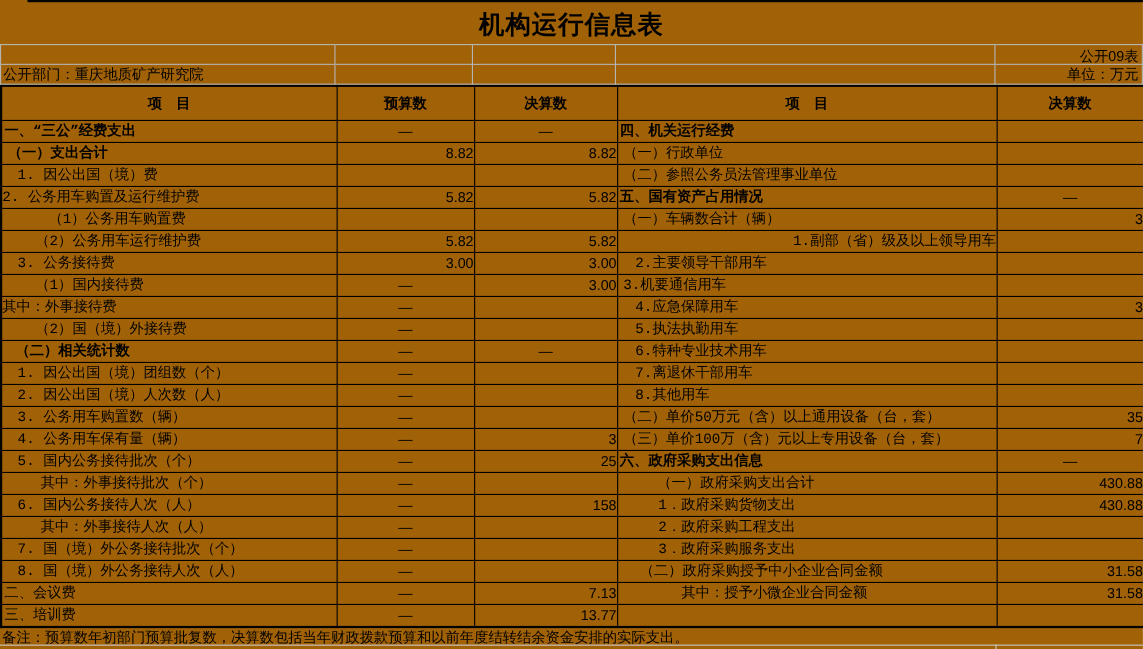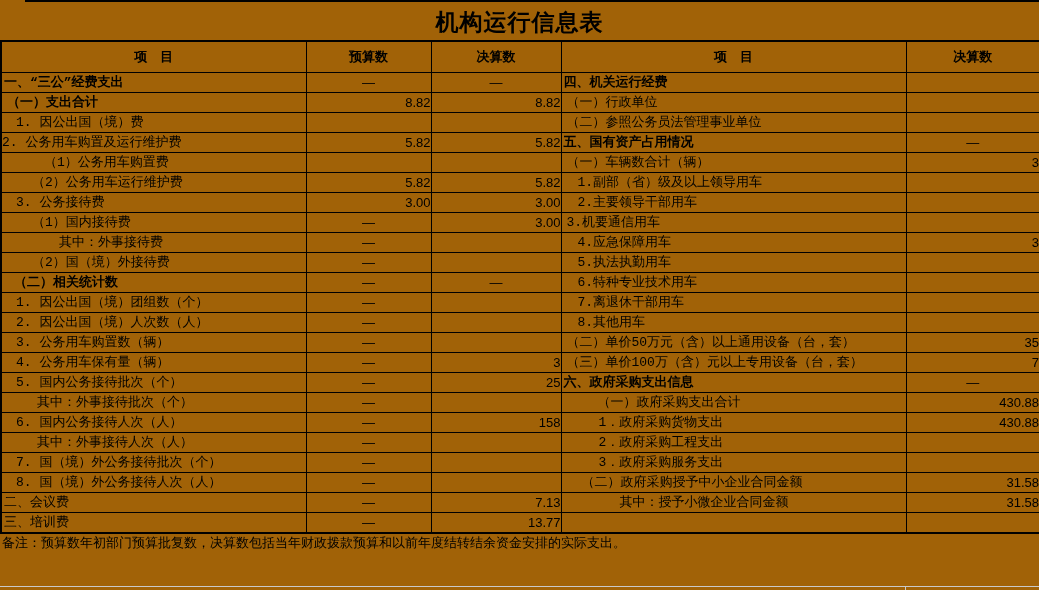--- a/index.html
+++ b/index.html
@@ -70,20 +70,36 @@
   .bottom-stub{position:absolute;left:905px;top:586px;width:1px;height:4px;background:#c9c9c9;}
 </style>
 </head>
 <body>
 
 <div class="sheet">
   <div class="top-line"></div>
 
   <div class="title">机构运行信息表</div>
 
+  <div class="meta">
+    <div class="meta-row r1">
+      <div class="mc c1"></div>
+      <div class="mc c2"></div>
+      <div class="mc c3"></div>
+      <div class="mc c4"></div>
+      <div class="mc c5 right">公开09表</div>
+    </div>
+    <div class="meta-row r2">
+      <div class="mc c1 left">公开部门：重庆地质矿产研究院</div>
+      <div class="mc c2"></div>
+      <div class="mc c3"></div>
+      <div class="mc c4"></div>
+      <div class="mc c5 right">单位：万元</div>
+    </div>
+  </div>
 
   <table class="grid">
     <colgroup>
       <col style="width:305px">
         <col style="width:125px">
         <col style="width:130px">
         <col style="width:345px">
         <col style="width:134px">
     </colgroup>
     <thead>
@@ -128,39 +144,39 @@
           <td class="lbl" style="padding-left: 42px;">（1）公务用车购置费</td>
           <td class="num"></td>
           <td class="num"></td>
           <td class="lbl" style="padding-left: 5px;">（一）车辆数合计（辆）</td>
           <td class="num">3</td>
         </tr>
         <tr>
           <td class="lbl" style="padding-left: 30px;">（2）公务用车运行维护费</td>
           <td class="num">5.82</td>
           <td class="num">5.82</td>
-          <td class="lbl" style="padding-left: 16px;">1.副部（省）级及以上领导用车</td>
+          <td class="lbl" style="padding-left: 16px; text-align: right;">1.副部（省）级及以上领导用车</td>
           <td class="num"></td>
         </tr>
         <tr>
           <td class="lbl" style="padding-left: 14px;">3. 公务接待费</td>
           <td class="num">3.00</td>
           <td class="num">3.00</td>
           <td class="lbl" style="padding-left: 16px;">2.主要领导干部用车</td>
           <td class="num"></td>
         </tr>
         <tr>
           <td class="lbl" style="padding-left: 30px;">（1）国内接待费</td>
           <td class="dash">—</td>
           <td class="num">3.00</td>
           <td class="lbl" style="padding-left: 5px;">3.机要通信用车</td>
           <td class="num"></td>
         </tr>
         <tr>
-          <td class="lbl" style="padding-left: 57px;">其中：外事接待费</td>
+          <td class="lbl" style="">其中：外事接待费</td>
           <td class="dash">—</td>
           <td class="num"></td>
           <td class="lbl" style="padding-left: 16px;">4.应急保障用车</td>
           <td class="num">3</td>
         </tr>
         <tr>
           <td class="lbl" style="padding-left: 30px;">（2）国（境）外接待费</td>
           <td class="dash">—</td>
           <td class="num"></td>
           <td class="lbl" style="padding-left: 16px;">5.执法执勤用车</td>

